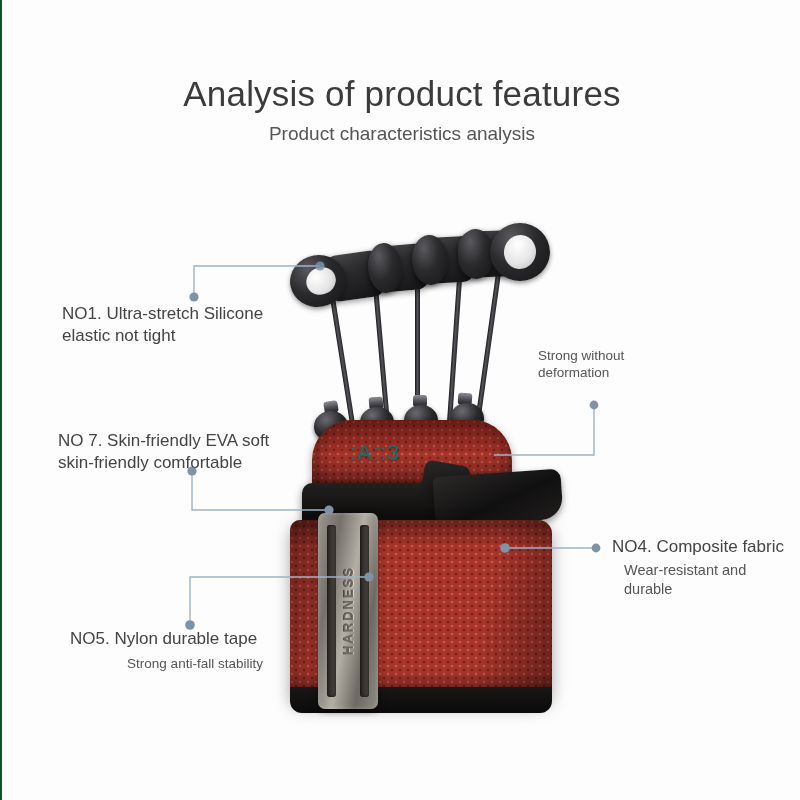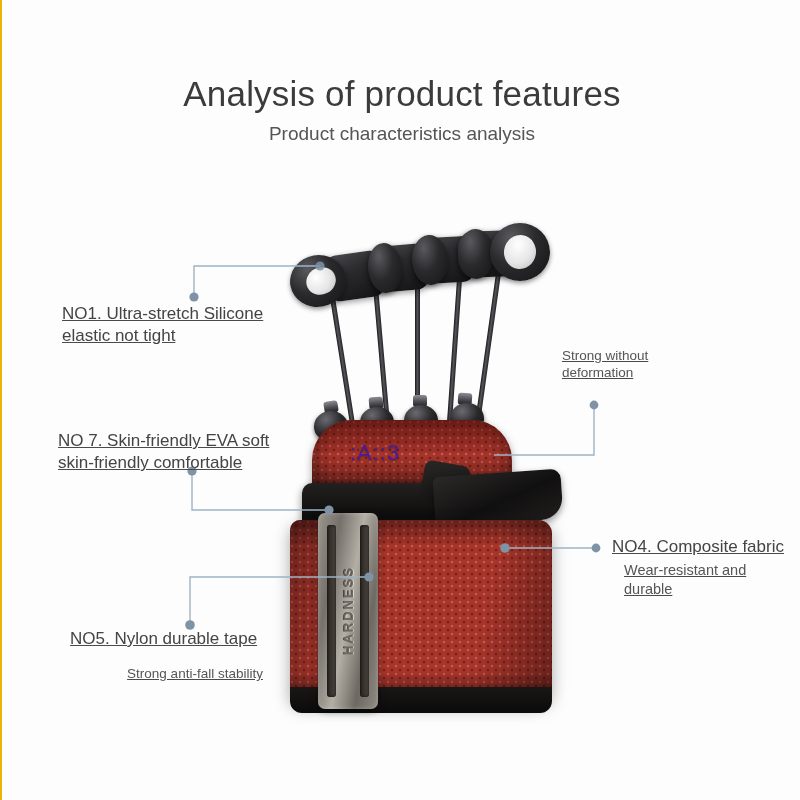--- a/index.html
+++ b/index.html
@@ -9,21 +9,21 @@
   }
   body {
     font-family: "Liberation Sans", sans-serif;
   }
   #page {
     position: relative;
     width: 800px;
     height: 800px;
     background: #fdfdfd;
     overflow: hidden;
-    border-left: 2px solid #eab308;
+    border-left: 2px solid #14532d;
     box-sizing: border-box;
   }
   
   #title {
     position: absolute;
     top: 74px;
     left: 0;
     width: 800px;
     text-align: center;
     font-size: 35px;
@@ -38,42 +38,41 @@
     width: 800px;
     text-align: center;
     font-size: 19px;
     color: #555555;
     font-weight: 400;
   }
   
   .anno {
     position: absolute;
     color: #4a4a4a;
-    text-decoration: underline;
   }
   .anno .head {
     font-size: 17px;
     line-height: 22px;
     color: #444444;
     white-space: pre-line;
   }
   .anno .sub {
     font-size: 13.5px;
     line-height: 17px;
     color: #555555;
     white-space: pre-line;
   }
   #anno1 { left: 60px;  top: 303px; width: 260px; }
   #anno2 { left: 56px;  top: 430px; width: 275px; }
   #anno3 { left: 508px; top: 343px; width: 240px; }
-  #anno3 .sub { margin-left: 52px; margin-top: 4px; }
+  #anno3 .sub { margin-left: 28px; margin-top: 4px; }
   #anno4 { left: 610px; top: 536px; width: 190px; }
   #anno4 .sub { font-size: 14.5px; line-height: 19px; margin-left: 12px; margin-top: 3px; }
   #anno5 { left: 68px;  top: 628px; width: 250px; }
-  #anno5 .sub { font-size: 13.5px; margin-top: 15px; text-align: center; }
+  #anno5 .sub { font-size: 13.5px; margin-top: 5px; text-align: center; }
 
   
   #leaders {
     position: absolute;
     left: 0; top: 0;
     width: 800px; height: 800px;
     pointer-events: none;
   }
   
   #product {
@@ -226,21 +225,21 @@
     width: 46px; height: 42px;
     border-radius: 8px;
     background: linear-gradient(160deg, #2a2827 0%, #0f0e0e 100%);
     transform: rotate(10deg);
   }
   
   #watermark {
     position: absolute;
     left: 78px; top: 215px;
     font-size: 22px;
-    color: #4c1d95;
+    color: #0f766e;
     letter-spacing: 1px;
     font-family: "Liberation Sans", sans-serif;
     text-shadow: 0 1px 2px rgba(0,0,0,.35);
   }
   .dot { fill: #7f93a6; }
   .lline { stroke: #9fb3c4; stroke-width: 1.4; fill: none; }
 </style>
 </head>
 <body>
 

